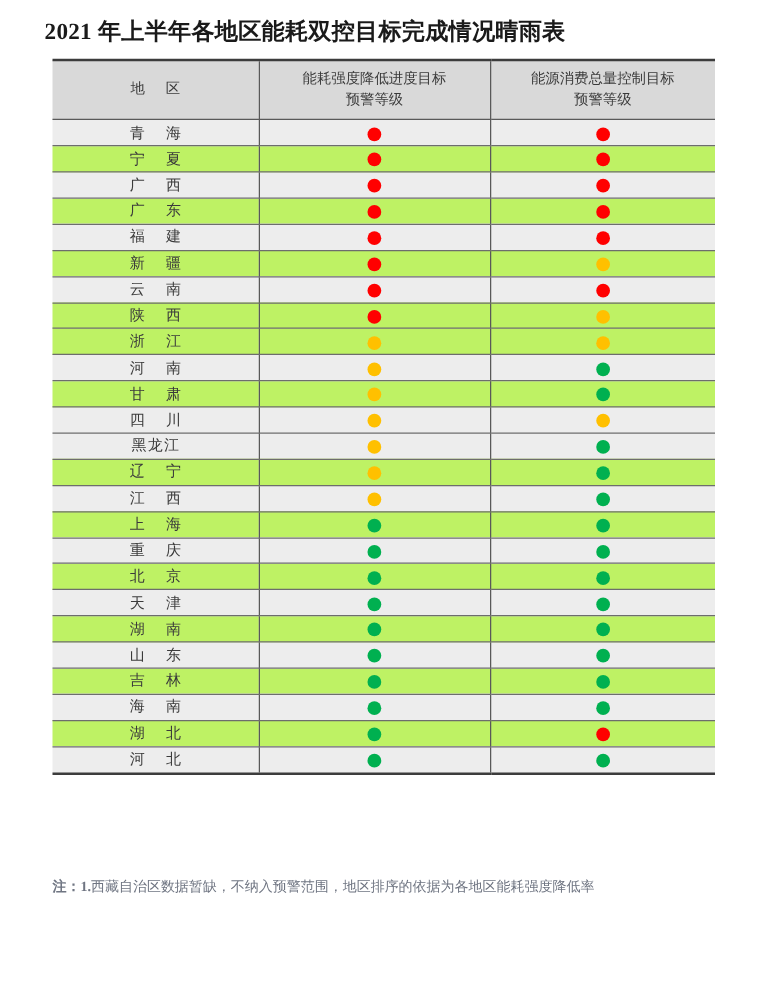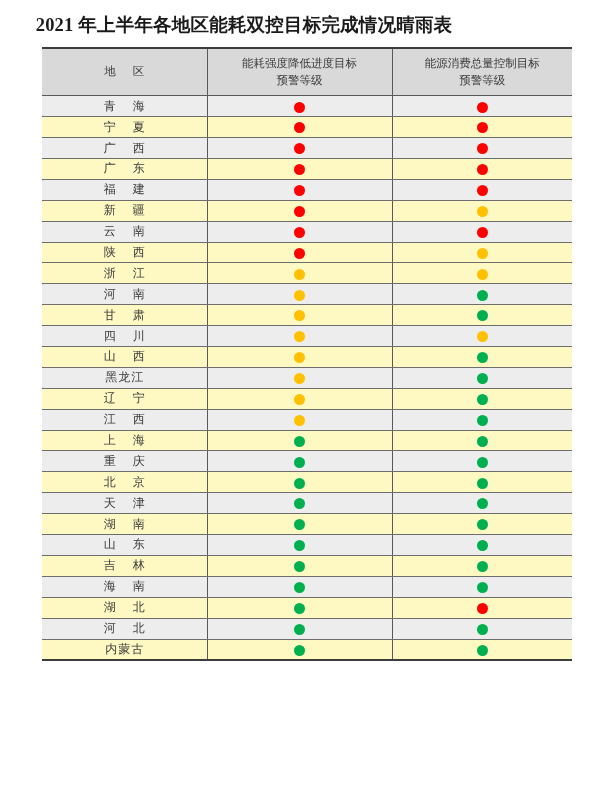--- a/index.html
+++ b/index.html
@@ -78,21 +78,21 @@
     border-right: 1.6px solid #595959;
     padding: 0 4px;
     font-size: 12px;
     color: #3b3b3b;
     text-align: center;
     vertical-align: middle;
     font-family: "Liberation Serif", "DejaVu Serif", serif;
   }
   tbody td:last-child { border-right: none; }
   tbody tr.odd td { background: #ededed; }
-  tbody tr.even td { background: #fef9c3; }
+  tbody tr.even td { background: #bef264; }
   tbody tr:last-child td { border-bottom: 2px solid #3c3c3c; }
 
   td.region {
     letter-spacing: 7px;
     text-indent: 7px;
   }
   td.region.wide { letter-spacing: 1px; text-indent: 1px; }
 
   .dot {
     display: inline-block;
@@ -200,25 +200,20 @@
           <tr class="even">
             <td class="region">甘  肃</td>
             <td><span class="dot" style="background: rgb(255, 192, 0);"></span></td>
             <td><span class="dot" style="background: rgb(0, 176, 80);"></span></td>
           </tr>
           <tr class="odd">
             <td class="region">四  川</td>
             <td><span class="dot" style="background: rgb(255, 192, 0);"></span></td>
             <td><span class="dot" style="background: rgb(255, 192, 0);"></span></td>
           </tr>
-          <tr class="even">
-            <td class="region">山  西</td>
-            <td><span class="dot" style="background: rgb(255, 192, 0);"></span></td>
-            <td><span class="dot" style="background: rgb(0, 176, 80);"></span></td>
-          </tr>
           <tr class="odd">
             <td class="region wide">黑龙江</td>
             <td><span class="dot" style="background: rgb(255, 192, 0);"></span></td>
             <td><span class="dot" style="background: rgb(0, 176, 80);"></span></td>
           </tr>
           <tr class="even">
             <td class="region">辽  宁</td>
             <td><span class="dot" style="background: rgb(255, 192, 0);"></span></td>
             <td><span class="dot" style="background: rgb(0, 176, 80);"></span></td>
           </tr>
@@ -267,28 +262,26 @@
             <td><span class="dot" style="background: rgb(0, 176, 80);"></span></td>
             <td><span class="dot" style="background: rgb(0, 176, 80);"></span></td>
           </tr>
           <tr class="even">
             <td class="region">湖  北</td>
             <td><span class="dot" style="background: rgb(0, 176, 80);"></span></td>
             <td><span class="dot" style="background: rgb(255, 0, 0);"></span></td>
           </tr>
           <tr class="odd">
             <td class="region">河  北</td>
-            <td><span class="dot" style="background: rgb(0, 176, 80);"></span></td>
-            <td><span class="dot" style="background: rgb(0, 176, 80);"></span></td>
-          </tr>
-          <tr class="even">
-            <td class="region wide">内蒙古</td>
             <td><span class="dot" style="background: rgb(0, 176, 80);"></span></td>
             <td><span class="dot" style="background: rgb(0, 176, 80);"></span></td>
           </tr>
         </tbody>
     </table>
   </div>
 
   <div id="notes">
+    <div class="note-line">
+      <span class="note-label">注：</span><span class="note-num">1.</span><span>西藏自治区数据暂缺，不纳入预警范围，地区排序的依据为各地区能耗强度降低率</span>
+    </div>
   </div>
 
 </div>
 
 </body></html>

